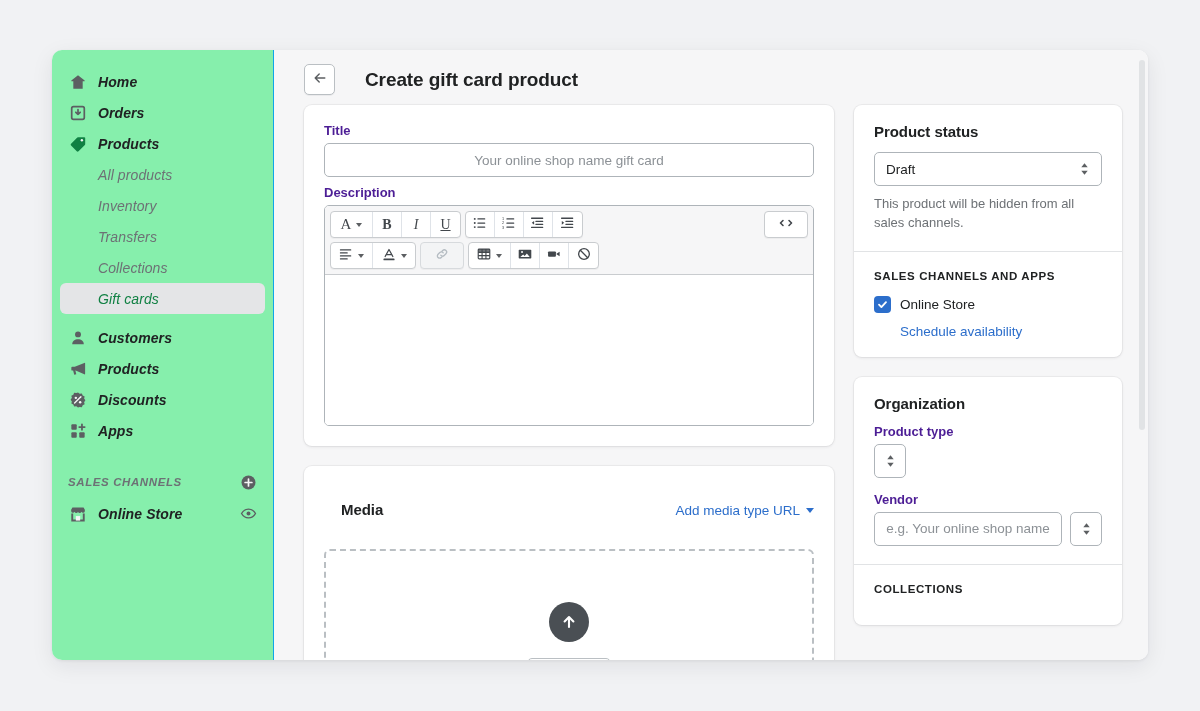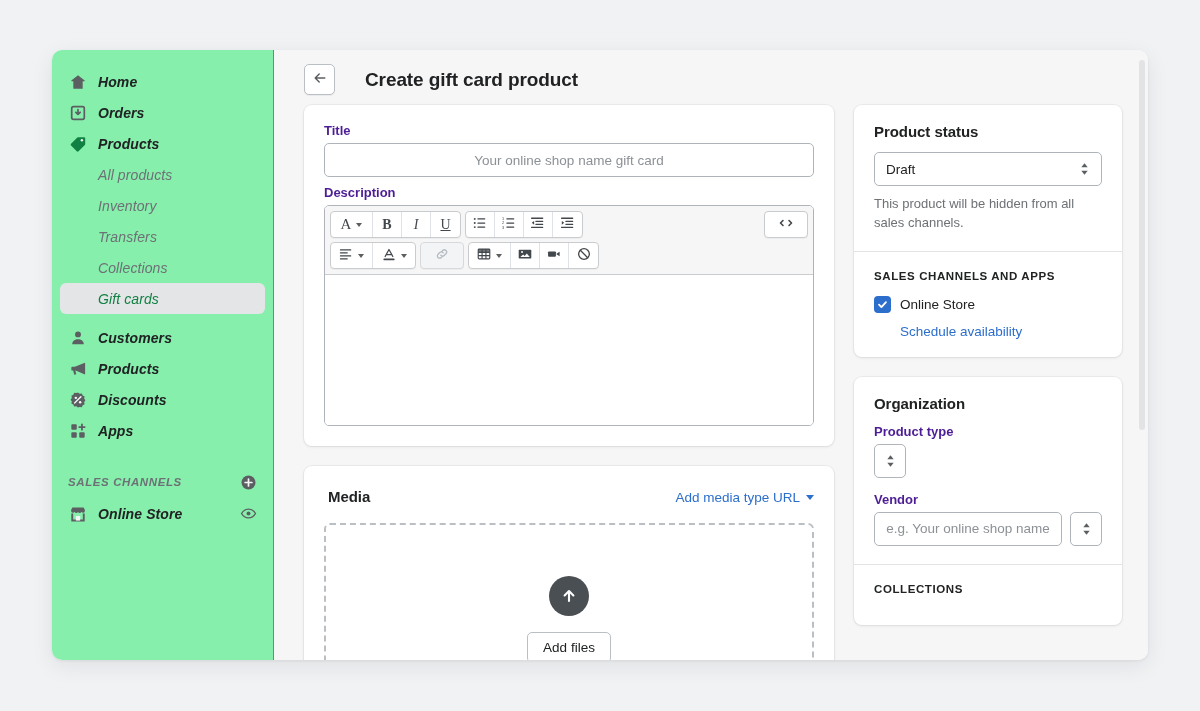--- a/index.html
+++ b/index.html
@@ -573,21 +573,21 @@
                   </div>
                 </div>
                 <div class="editor-body"></div>
               </div>
             </div>
           </div>
 
           <div class="card">
             <div class="card-pad">
               <div class="media-head">
-                <span class="card-title" style="margin:4px">Media</span>
+                <span class="card-title" style="margin:17px">Media</span>
                 <span class="link-blue">
                   <span>Add media type URL</span>
                   <span class="caret-blue"></span>
                 </span>
               </div>
               <div class="dropzone">
                 <div class="upload-circle">
                   <svg width="20" height="20" viewBox="0 0 20 20" fill="none" stroke="#fff" stroke-width="2.1" stroke-linecap="round" stroke-linejoin="round">
                       <path d="M10 15V5M5.6 9.4 10 5l4.4 4.4"></path>
                     </svg>

